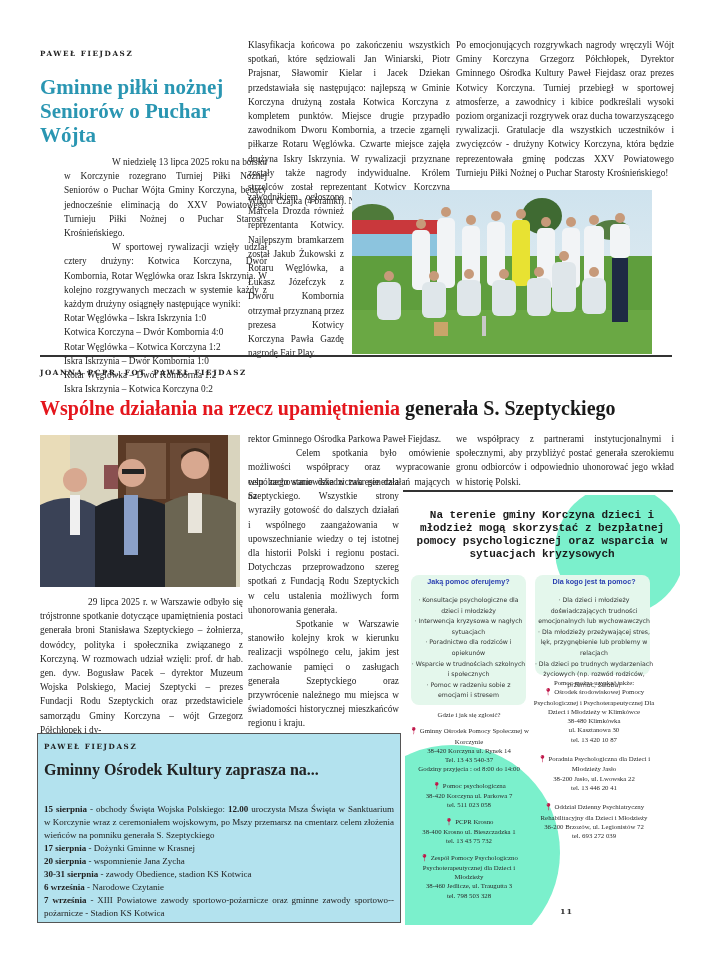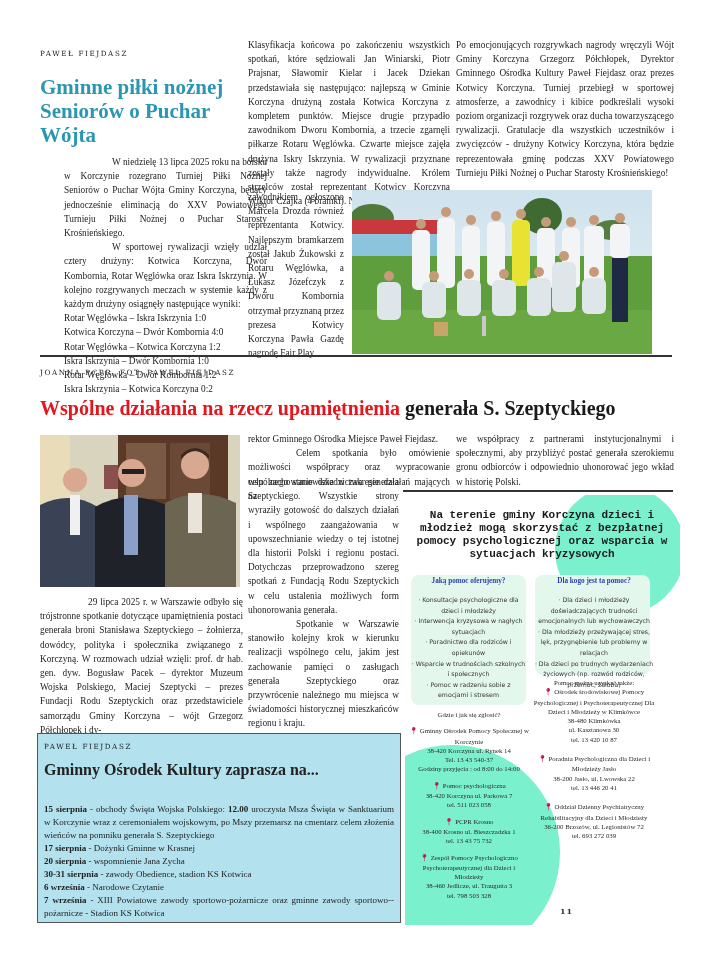--- a/index.html
+++ b/index.html
@@ -1,19 +1,19 @@
 <!DOCTYPE html>
 <html><head>
 <meta charset="utf-8">
 <style>
   * { box-sizing: border-box; margin: 0; padding: 0; }
   html, body { width: 711px; height: 960px; background: #fff; overflow: hidden; }
   body { position: relative; font-family: "DejaVu Serif", "Liberation Serif", serif; color: #222; }
   .abs { position: absolute; }
-  .byline { font-family: "DejaVu Serif", serif; font-weight: normal; font-size: 7.2px; letter-spacing: 1.6px; color: #222; }
+  .byline { font-family: "DejaVu Serif", serif; font-weight: bold; font-size: 7.2px; letter-spacing: 1.6px; color: #222; }
   .body-text { font-family: "Liberation Serif", serif; font-size: 9.3px; line-height: 14.2px; color: #222; text-align: justify; hyphens: manual; }
   .body-text p { margin: 0; }
   .indent { text-indent: 48px; }
   .result-line { white-space: nowrap; text-align: left; }
 
   
   #a1-byline { left: 40px; top: 49px; }
   #a1-title { left: 40px; top: 75px; width: 210px; font-family: "Liberation Serif", serif; font-weight: bold; font-size: 21px; line-height: 24px; color: #2a96b2; }
   #a1-col1 { left: 40px; top: 155px; width: 203px; margin-left: 24px; }
   #a1-col2a { left: 248px; top: 38px; width: 202px; }
@@ -40,21 +40,21 @@
   #events-title { font-family: "Liberation Serif", serif; font-weight: bold; font-size: 16px; color: #222; margin-bottom: 10px; }
   .events-list { font-family: "Liberation Serif", serif; font-size: 9px; line-height: 13px; color: #222; margin-top: 24px; }
   .event { text-align: justify; }
   .event b { font-weight: bold; }
 
   
   #poster { left: 405px; top: 495px; width: 275px; height: 430px; overflow: hidden; }
   .blob { position: absolute; background: #7bf0cc; border-radius: 50%; }
   #poster-title { position: absolute; left: 6px; top: 14px; width: 262px; text-align: center; font-family: Liberation Mono, monospace; font-weight: bold; font-size: 11px; line-height: 13px; color: #1a1a1a; }
   .panel { position: absolute; background: #e4f7ec; border-radius: 8px; }
-  .panel-head { position: absolute; text-align: center; font-family: Liberation Serif, serif; font-weight: bold; font-size: 7.2px; color: #2a3fb0; }
+  .panel-head { position: absolute; text-align: center; font-family: Liberation Sans, sans-serif; font-weight: bold; font-size: 7.2px; color: #2a3fb0; }
   .panel-body { position: absolute; text-align: center; font-family: "DejaVu Sans", sans-serif; font-size: 6.2px; line-height: 10.6px; color: #333; }
   .contact-col { position: absolute; text-align: center; font-family: "Liberation Serif", serif; font-size: 6.8px; line-height: 9.3px; color: #2a2a2a; }
   .pin { color: #c0184a; font-size: 7px; }
   .contact-block { margin-bottom: 7px; }
 
   #page-number { left: 560px; top: 906px; font-family: "DejaVu Serif", serif; font-weight: bold; font-size: 8px; letter-spacing: 1px; color: #333; }
 </style>
 </head>
 <body>
 
@@ -166,21 +166,21 @@
     <circle cx="155" cy="30" r="14" fill="#d8a890"></circle>
     <path d="M141 24 Q155 8 169 24 L169 20 Q155 6 141 20 Z" fill="#3b2a1e"></path>
   </svg>
 </div>
 
 <div id="a2-col1" class="abs body-text">
   <p class="indent">29 lipca 2025 r. w Warszawie odbyło się trójstronne spotkanie dotyczące upamiętnienia postaci generała broni Stanisława Szeptyckiego – żołnierza, dowódcy, polityka i społecznika związanego z Korczyną. W rozmowach udział wzięli: prof. dr hab. gen. dyw. Bogusław Pacek – dyrektor Muzeum Wojska Polskiego, Maciej Szeptycki – prezes Fundacji Rodu Szeptyckich oraz przedstawiciele samorządu Gminy Korczyna – wójt Grzegorz Półchłopek i dy-</p>
 </div>
 
 <div id="a2-col2a" class="abs body-text">
-  <p>rektor Gminnego Ośrodka Miejsce Paweł Fiejdasz.</p>
+  <p>rektor Gminnego Ośrodka Parkowa Paweł Fiejdasz.</p>
   <p class="indent">Celem spotkania było omówienie możliwości współpracy oraz wypracowanie wspólnego stanowiska w zakresie działań mających na</p>
 </div>
 <div id="a2-col2b" class="abs body-text">
   <p>celu zachowanie dziedzictwa generała Szeptyckiego. Wszystkie strony wyraziły gotowość do dalszych działań i wspólnego zaangażowania w upowszechnianie wiedzy o tej istotnej dla historii Polski i regionu postaci. Dotychczas przeprowadzono szereg spotkań z Fundacją Rodu Szeptyckich w celu ustalenia możliwych form uhonorowania generała.</p>
   <p class="indent">Spotkanie w Warszawie stanowiło kolejny krok w kierunku realizacji wspólnego celu, jakim jest zachowanie pamięci o zasługach generała Szeptyckiego oraz przywrócenie należnego mu miejsca w świadomości historycznej mieszkańców regionu i kraju.</p>
   <p class="indent">Gmina Korczyna deklaruje gotowość do kontynuowania działań</p>
 </div>
 <div id="a2-col3" class="abs body-text">we współpracy z partnerami instytucjonalnymi i społecznymi, aby przybliżyć postać generała szerokiemu gronu odbiorców i odpowiednio uhonorować jego wkład w historię Polski.</div>
 <div id="divider2" class="abs"></div>
 

